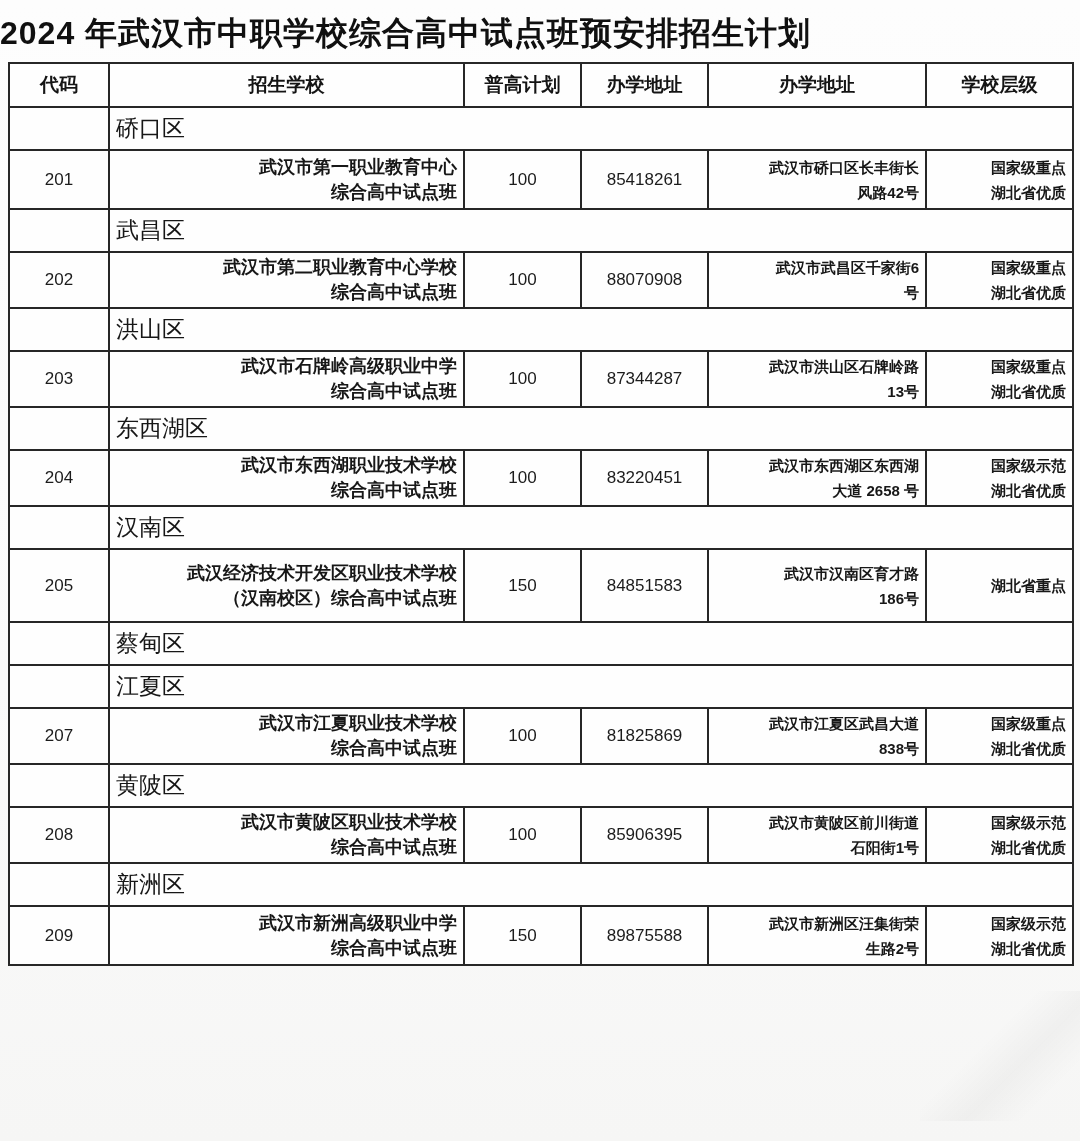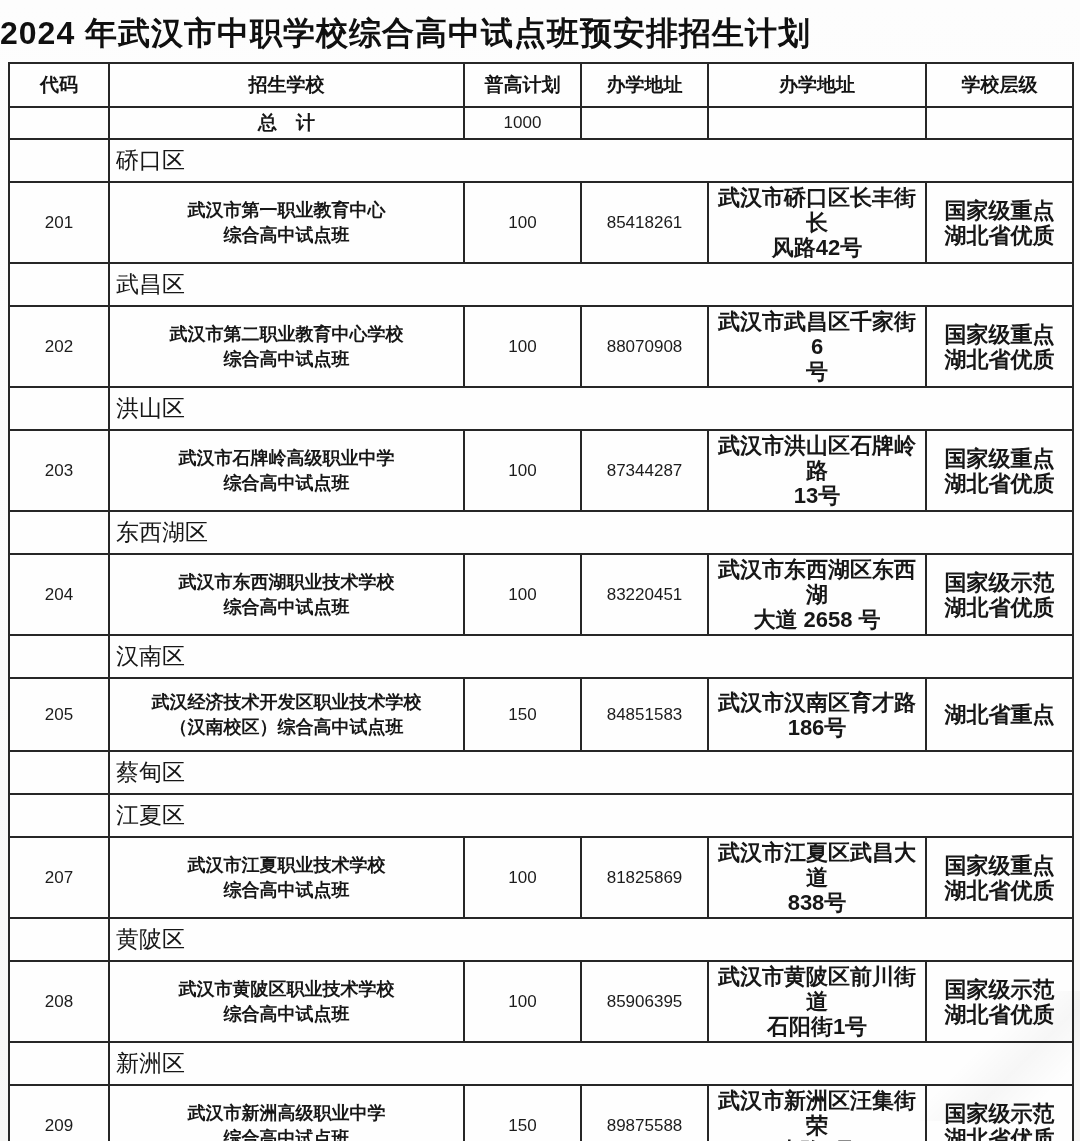--- a/index.html
+++ b/index.html
@@ -64,29 +64,29 @@
   tr.r-school { height: 55px; }
   tr.row-201, tr.row-209 { height: 59px; }
   tr.row-205 { height: 73px; }
   td.code-cell, td.plan-cell, td.phone-cell {
     text-align: center;
     font-size: 17px;
     font-weight: 400;
     color: #1c1c1c;
   }
   td.school-cell {
-    text-align: center;
+    text-align: right;
     padding-left: 12px;
     font-size: 18px;
     font-weight: 700;
     line-height: 25px;
   }
   td.addr-cell, td.level-cell {
-    text-align: center;
-    font-size: 22px;
+    text-align: right;
+    font-size: 15px;
     font-weight: 700;
     line-height: 25px;
   }
   
   .scan-smudge {
     position: absolute;
     right: 0;
     bottom: 20px;
     width: 160px;
     height: 130px;
@@ -113,28 +113,20 @@
         <tr class="r-header">
           <th>代码</th>
           <th>招生学校</th>
           <th>普高计划</th>
           <th>办学地址</th>
           <th>办学地址</th>
           <th>学校层级</th>
         </tr>
       </thead>
     <tbody>
-        <tr class="r-total">
-          <td class="code-cell"></td>
-          <td class="total-label">总　计</td>
-          <td class="plan-cell">1000</td>
-          <td class="phone-cell"></td>
-          <td class="addr-cell"></td>
-          <td class="level-cell"></td>
-        </tr>
         <tr class="r-district">
           <td class="code-cell"></td>
           <td class="district-cell" colspan="5">硚口区</td>
         </tr>
         <tr class="r-school row-201">
           <td class="code-cell">201</td>
           <td class="school-cell">
             <div>武汉市第一职业教育中心</div>
             <div>综合高中试点班</div>
           </td>

